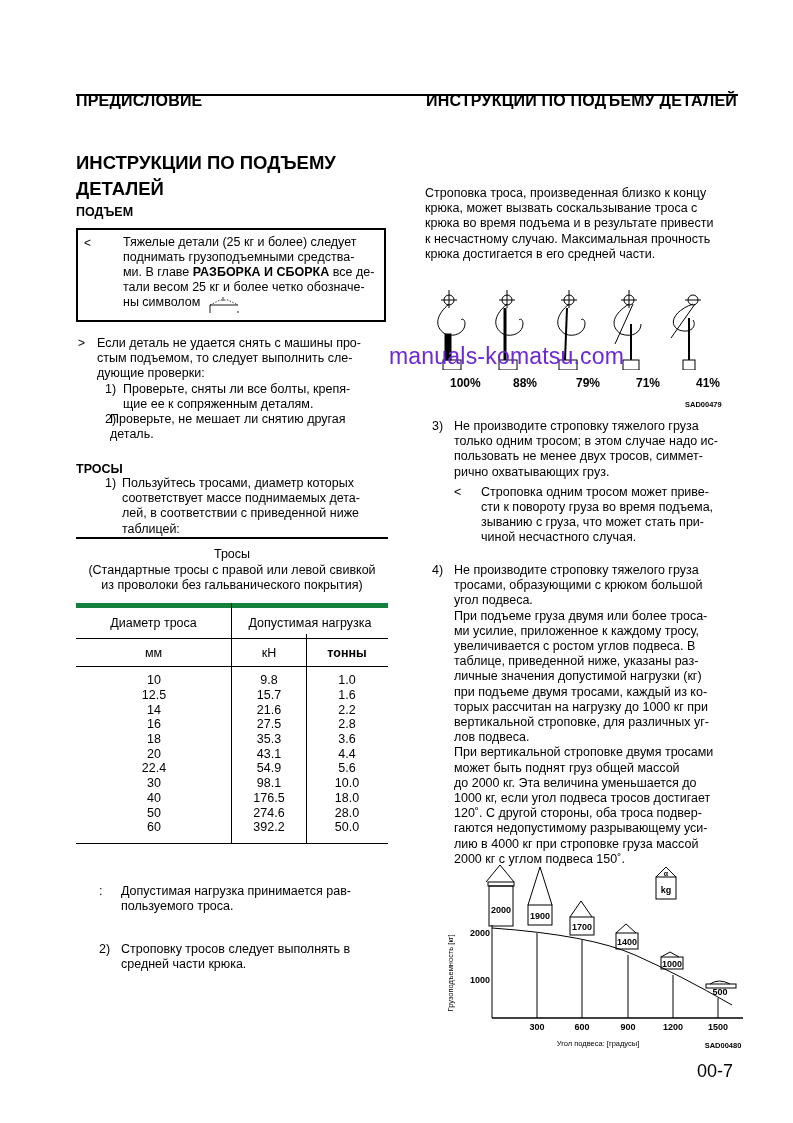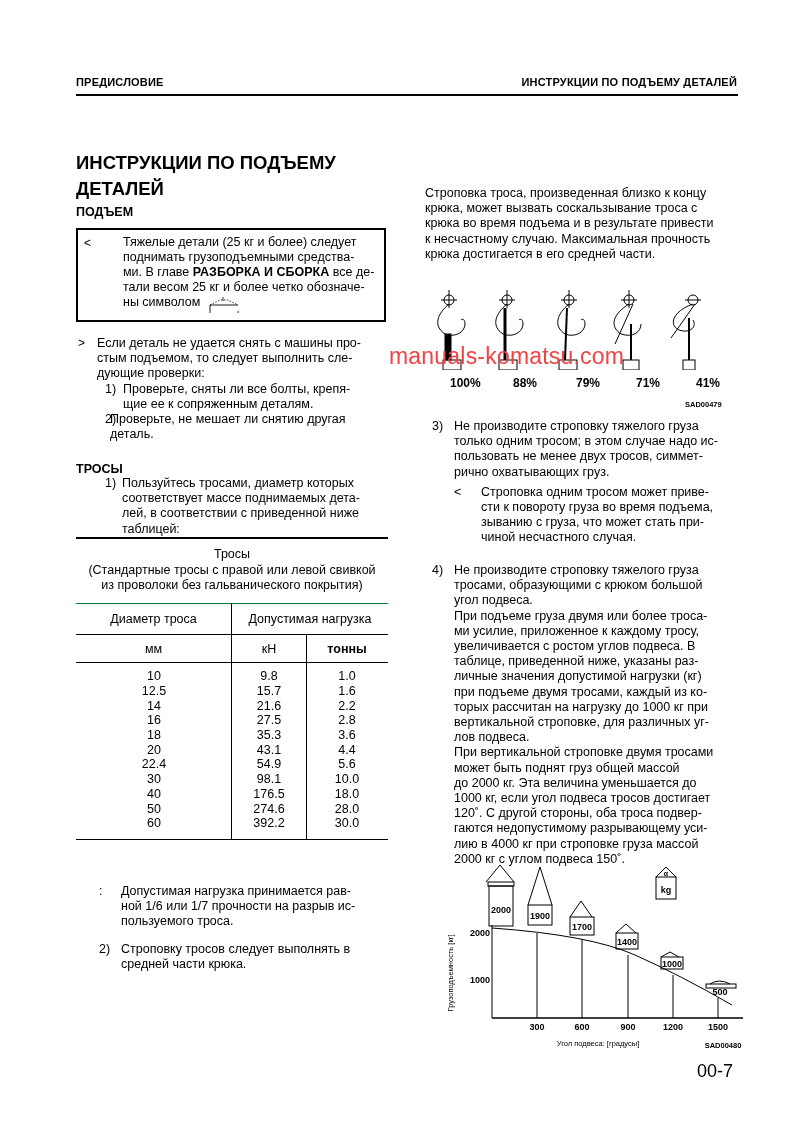--- a/index.html
+++ b/index.html
@@ -1,29 +1,29 @@
 <!DOCTYPE html>
 <html><head>
 <meta charset="utf-8">
 <style>
   html, body { margin:0; padding:0; background:#ffffff; }
   body { width:793px; height:1123px; position:relative; overflow:hidden;
          font-family:"Liberation Sans", sans-serif; color:#000; }
   .abs { position:absolute; }
-  .hdr { top:76px; font-weight:bold; font-size:11px; letter-spacing:0.2px; }
+  .hdr { top:92px; font-weight:bold; font-size:16px; letter-spacing:0.2px; }
   .hdr-line { left:76px; top:94px; width:662px; height:2px; background:#000; }
   .title { left:76px; top:150px; font-size:18.5px; font-weight:bold; line-height:26px; width:330px; }
   .subhead { font-size:12.5px; font-weight:bold; }
   .txt { font-size:12.5px; line-height:15.2px; }
   .just { text-align:justify; }
   .note-box { left:76px; top:228px; width:310px; height:94px; border:2px solid #000; box-sizing:border-box; }
   .mark { position:absolute; font-size:12px; }
   table.ropes { border-collapse:collapse; font-size:12.5px; }
   table.ropes td { text-align:center; padding:0; }
-  .watermark { left:389px; top:343px; font-size:23px; color:#ef4444; letter-spacing:0.2px; }
+  .watermark { left:389px; top:343px; font-size:23px; color:#6d28d9; letter-spacing:0.2px; }
   .pageno { left:697px; top:1061px; font-size:18px; }
   .fig-id { font-size:7.5px; font-weight:bold; }
 </style>
 </head>
 <body>
 
 <div class="abs hdr" style="left:76px;">ПРЕДИСЛОВИЕ</div>
 <div class="abs hdr" style="right:56px;">ИНСТРУКЦИИ ПО ПОДЪЕМУ ДЕТАЛЕЙ</div>
 <div class="abs hdr-line"></div>
 
@@ -89,21 +89,21 @@
 
 <div class="abs" style="left:76px; top:537px; width:312px; height:2px; background:#000;"></div>
 
 <div class="abs txt" style="left:76px; top:547px; width:312px; text-align:center; line-height:15.5px;">
   <div>Тросы</div>
   <div>(Стандартные тросы с правой или левой свивкой</div>
   <div>из проволоки без гальванического покрытия)</div>
 </div>
 
 <div class="abs" style="left:76px; top:603px; width:312px;">
-  <div style="border-top:1px solid #15803d; position:relative; height:30px;">
+  <div style="border-top:5px solid #15803d; position:relative; height:30px;">
     <div style="position:absolute; left:0; width:155px; top:8px; text-align:center; font-size:12.5px;">Диаметр троса</div>
     <div style="position:absolute; left:156px; width:156px; top:8px; text-align:center; font-size:12.5px;">Допустимая нагрузка</div>
   </div>
   <div style="border-top:1px solid #000; position:relative; height:27px;">
     <div style="position:absolute; left:0; width:155px; top:7px; text-align:center; font-size:12.5px;">мм</div>
     <div style="position:absolute; left:156px; width:74px; top:7px; text-align:center; font-size:12.5px;">кН</div>
     <div style="position:absolute; left:230px; width:82px; top:7px; text-align:center; font-size:12.5px; font-weight:bold;">тонны</div>
   </div>
   <div style="border-top:1px solid #000; border-bottom:1px solid #000; padding:6px 0 8px 0;">
     <table class="ropes" style="width:312px;">
@@ -159,34 +159,33 @@
             <td style="height: 14.7px;">18.0</td>
           </tr>
           <tr>
             <td style="height: 14.7px;">50</td>
             <td style="height: 14.7px;">274.6</td>
             <td style="height: 14.7px;">28.0</td>
           </tr>
           <tr>
             <td style="height: 14.7px;">60</td>
             <td style="height: 14.7px;">392.2</td>
-            <td style="height: 14.7px;">30.0</td>
+            <td style="height: 14.7px;">50.0</td>
           </tr>
         </tbody>
     </table>
   </div>
   <div style="position:absolute; left:155px; top:0; bottom:0; width:1px; background:#000;"></div>
   <div style="position:absolute; left:230px; top:31px; bottom:0; width:1px; background:#000;"></div>
 </div>
 
 <div class="abs txt" style="left:99px; top:884px; width:290px;">
   <span style="position:absolute; left:0;">:</span>
   <div style="margin-left:22px;">
     <div>Допустимая нагрузка принимается рав-</div>
-    <div>ной 1/6 или 1/7 прочности на разрыв ис-</div>
     <div>пользуемого троса.</div>
   </div>
 </div>
 <div class="abs txt" style="left:99px; top:942px; width:290px;">
   <span style="position:absolute; left:0;">2)</span>
   <div style="margin-left:22px;">
     <div>Строповку тросов следует выполнять в</div>
     <div>средней части крюка.</div>
   </div>
 </div>

